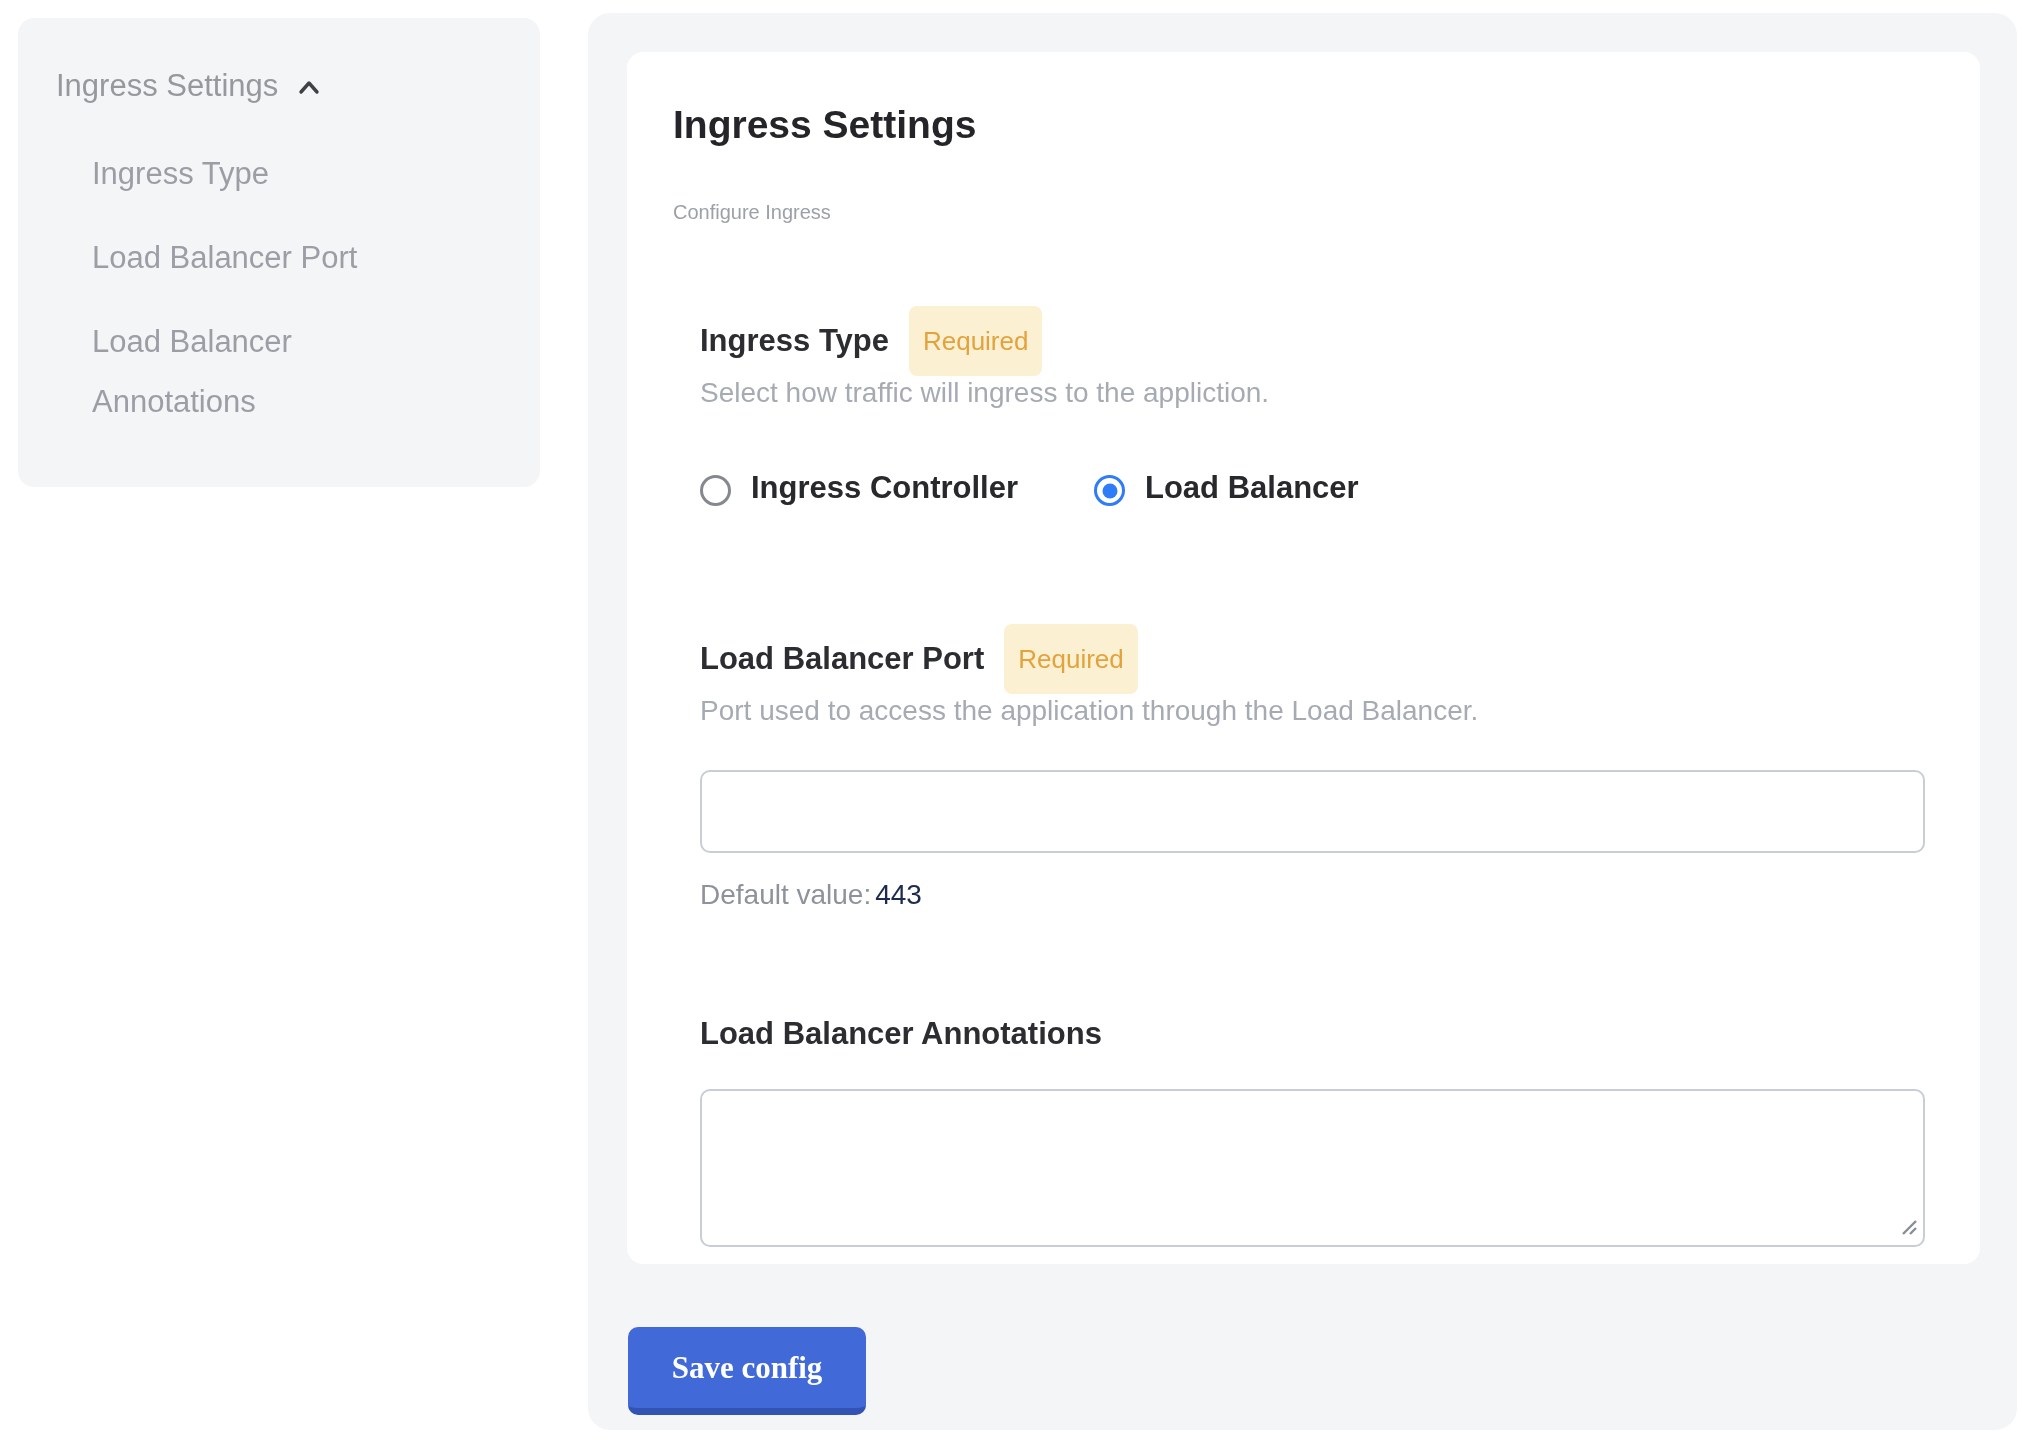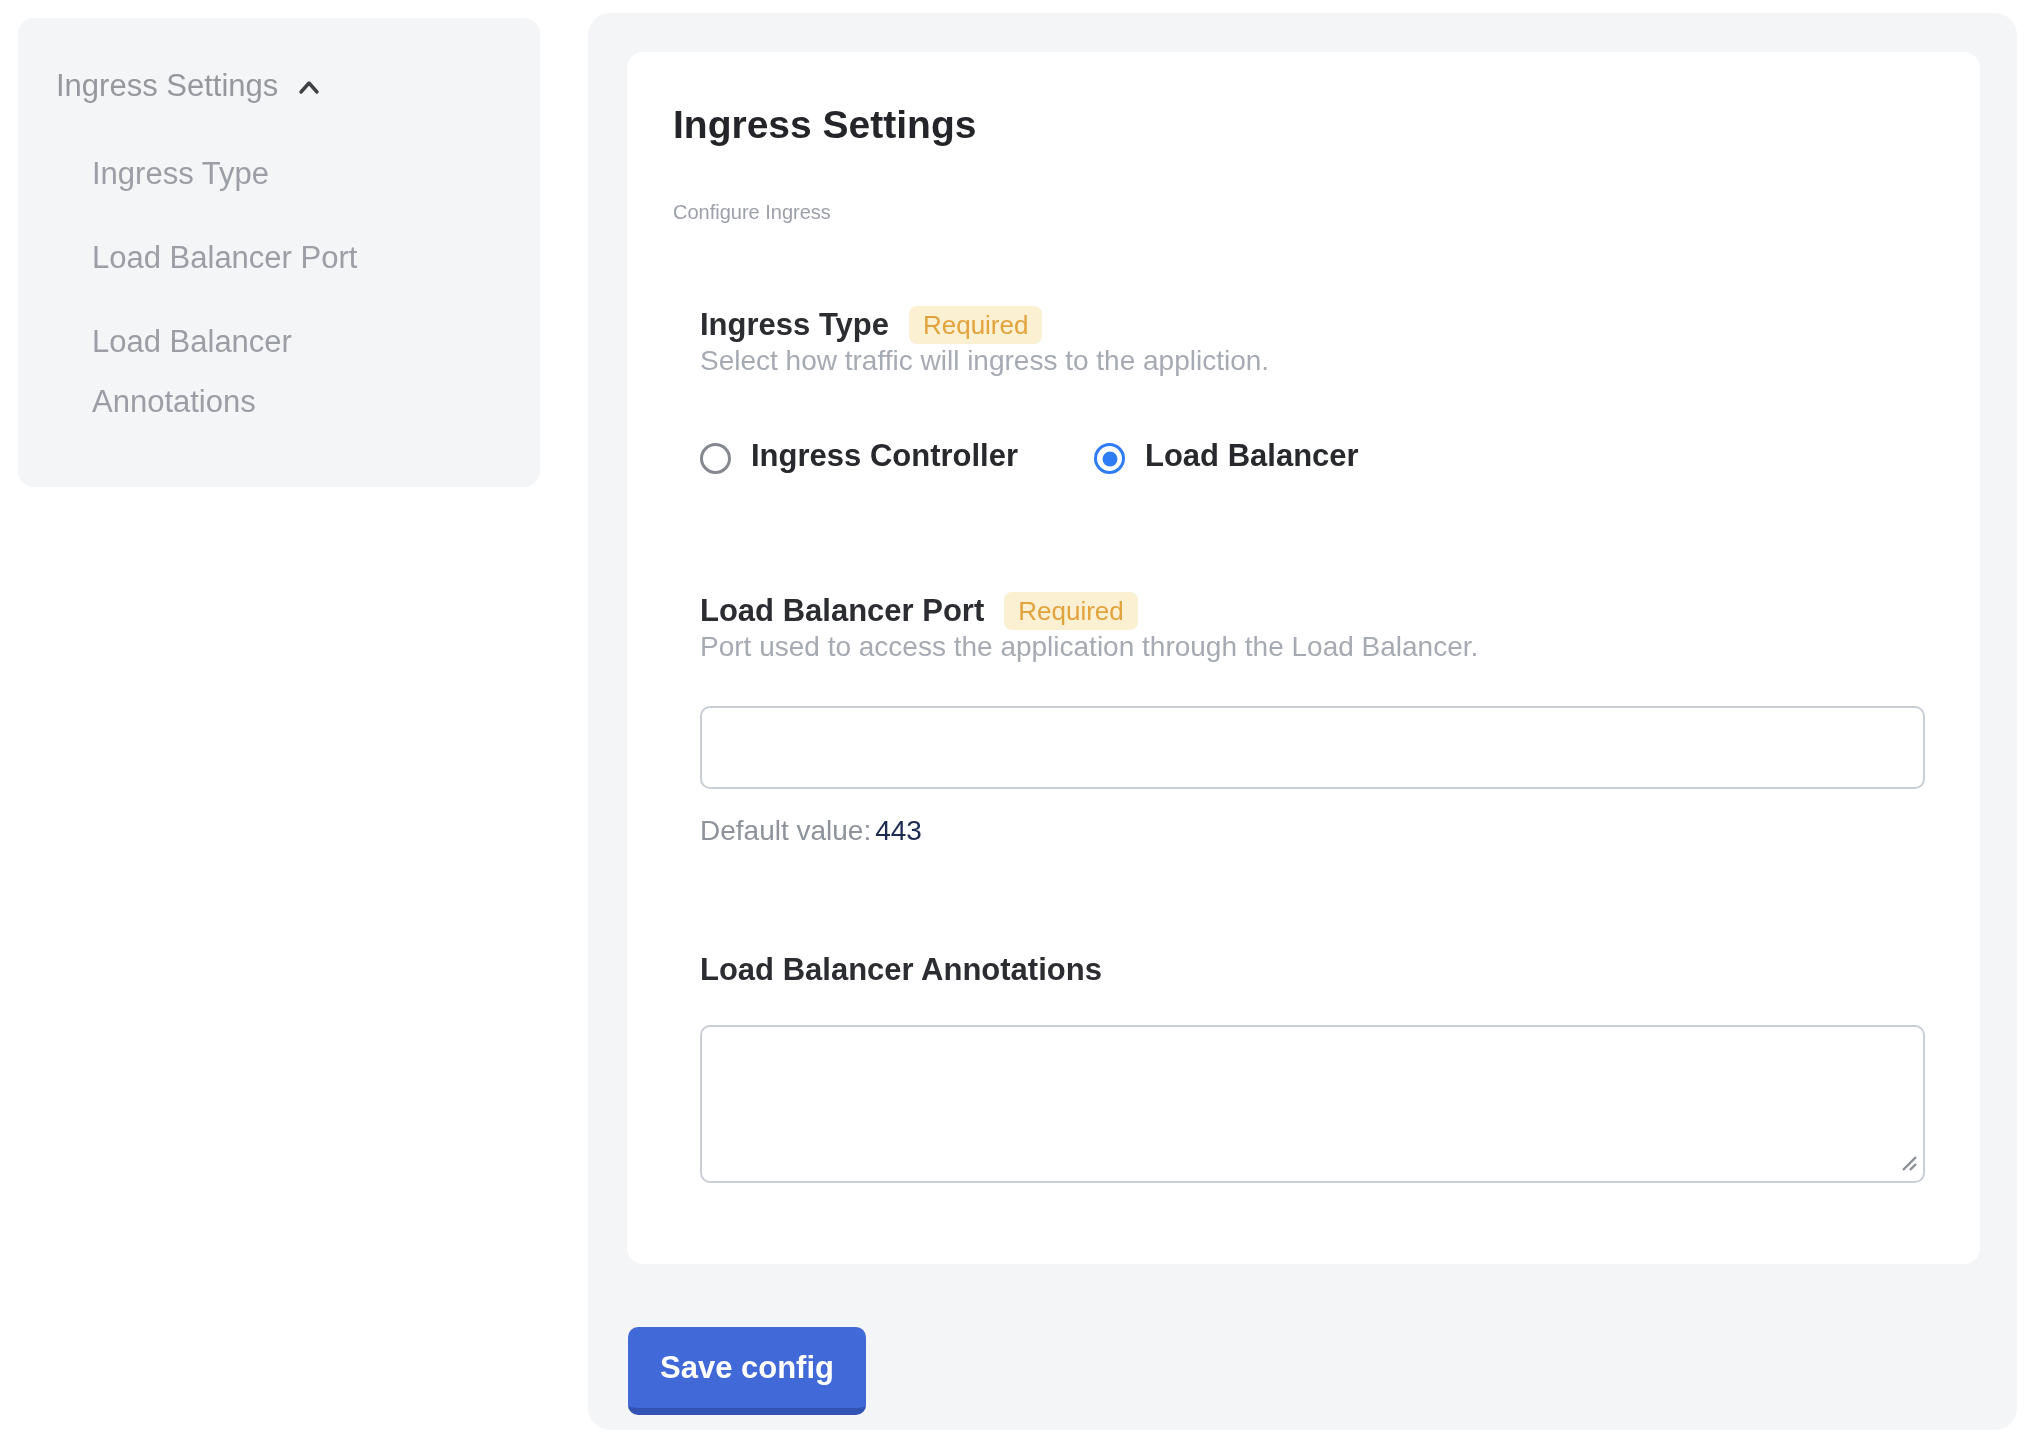--- a/index.html
+++ b/index.html
@@ -69,21 +69,21 @@
     display: flex; align-items: center; gap: 20px;
   }
   .section-title {
     font-size: 31px; font-weight: 600;
     color: #2b2d31; line-height: 38px;
   }
   .badge {
     background: #fbf0d2;
     color: #e2a33d;
     font-size: 26px;
-    padding: 4px 14px;
+    padding: 20px 14px;
     border-radius: 8px;
     line-height: 30px;
   }
   .desc {
     font-size: 28px; color: #a6aab2;
     line-height: 34px;
   }
 
   .sec-ingress-type { margin-top: 78px; }
   .radio-row {
@@ -162,21 +162,21 @@
   .save-button {
     position: absolute;
     left: 40px; top: 1314px;
     width: 238px; height: 88px;
     background: #4169d8;
     border: none;
     border-bottom: 7px solid #3353b4;
     border-radius: 10px;
     color: #ffffff;
     font-size: 31px; font-weight: 700;
-    font-family: Liberation Sans, sans-serif;
+    font-family: Liberation Serif, serif;
     cursor: pointer;
   }
 </style>
 </head>
 <body>
 
 <nav class="sidebar">
   <div class="sidebar-header">
     <span>Ingress Settings</span>
     <span class="chev">

